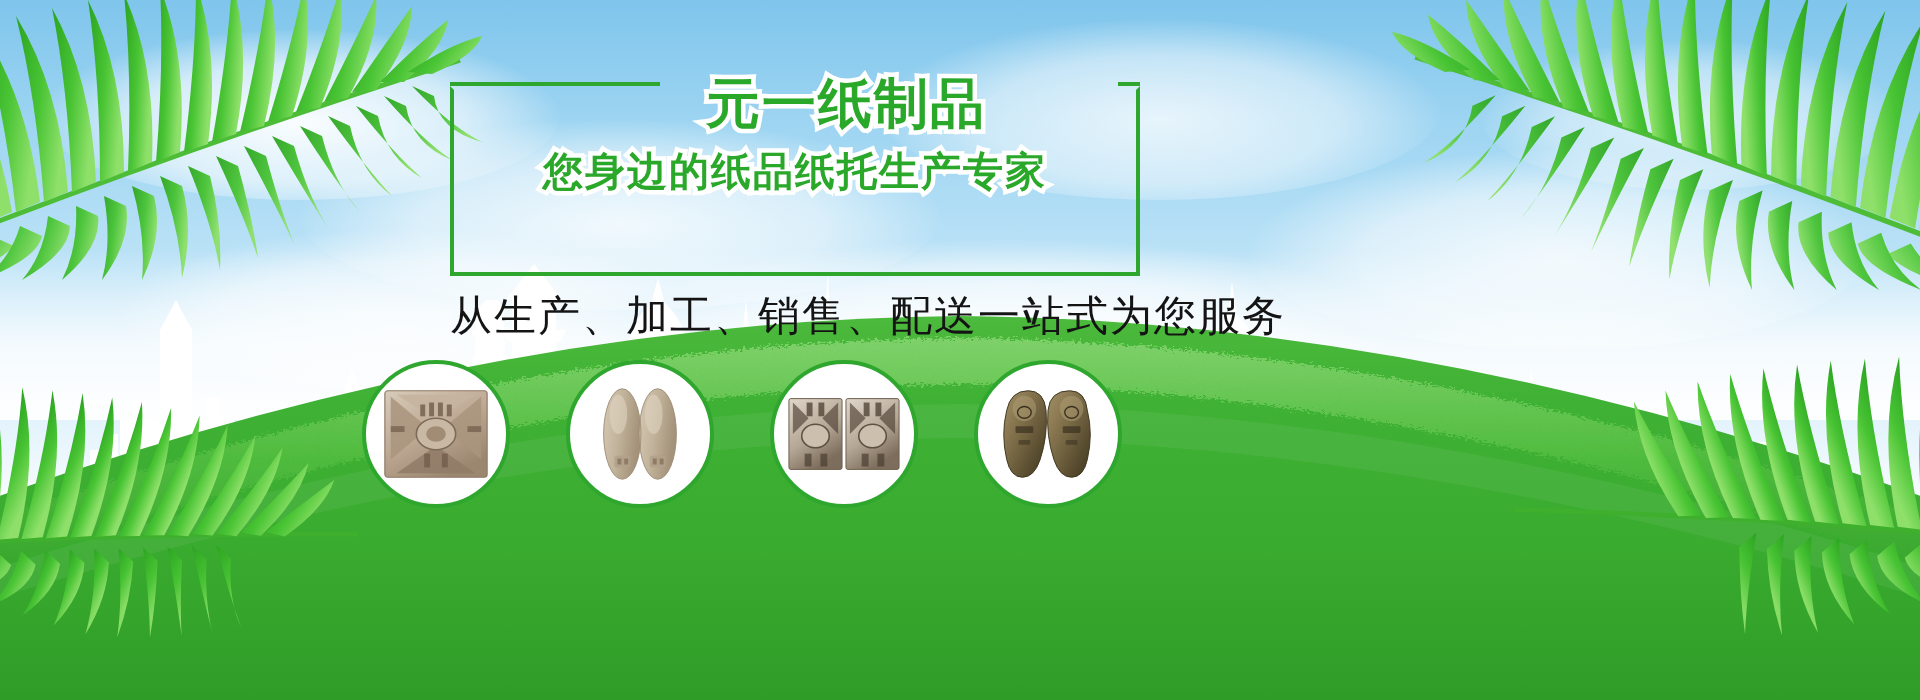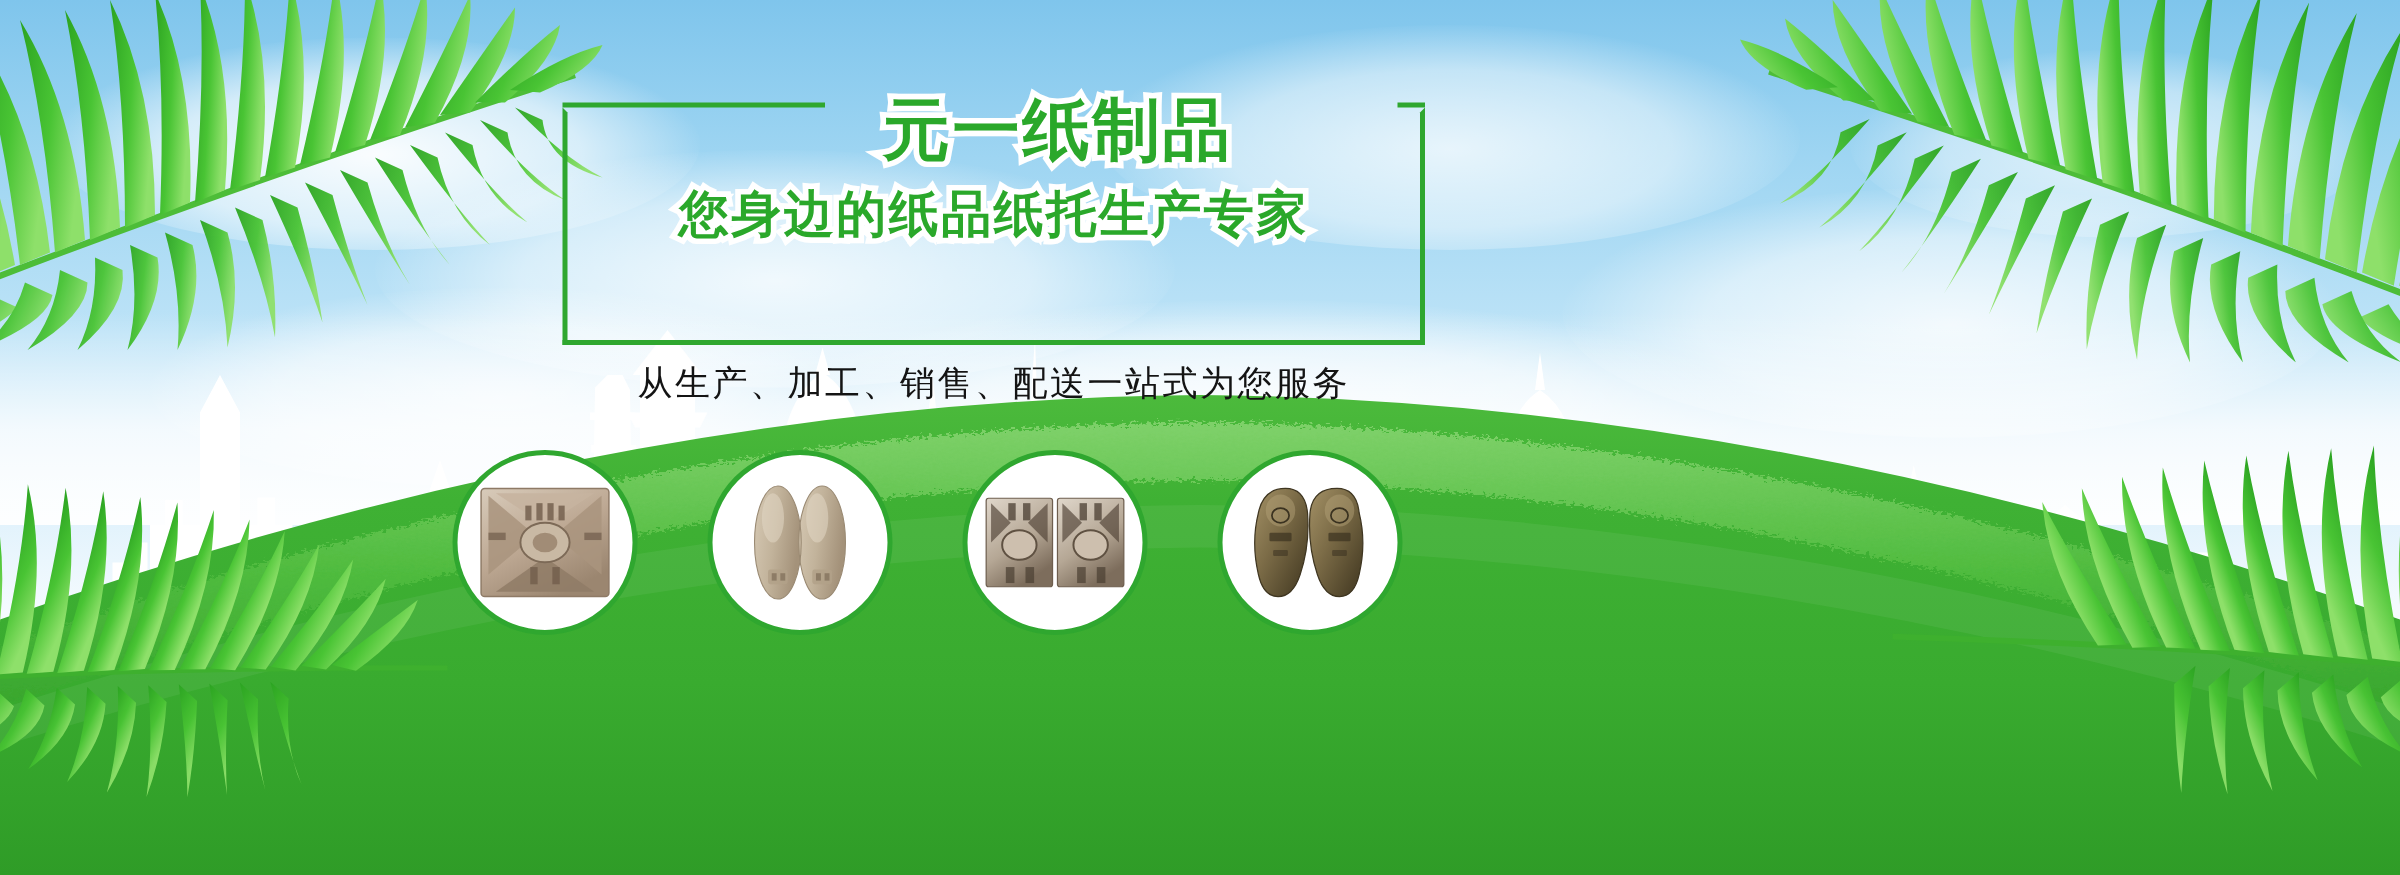--- a/index.html
+++ b/index.html
@@ -74,21 +74,21 @@
     paint-order:stroke fill;
     text-shadow:0 0 1px #ffffff;
   }
   #hl1 { top:-18px;  font-size:54px; padding-left:102px; }
   #hl2 { top:58px;   font-size:40px; }
 
   #subtitle {
     position:absolute;
     left:450px; top:288px; width:690px;
     text-align:center;
-    font-size:28px;
+    font-size:42px;
     color:#141414;
     letter-spacing:2px;
     white-space:nowrap;
     font-family:"DejaVu Sans","Liberation Sans",sans-serif;
   }
 
   
   .product {
     position:absolute;
     width:148px; height:148px;

